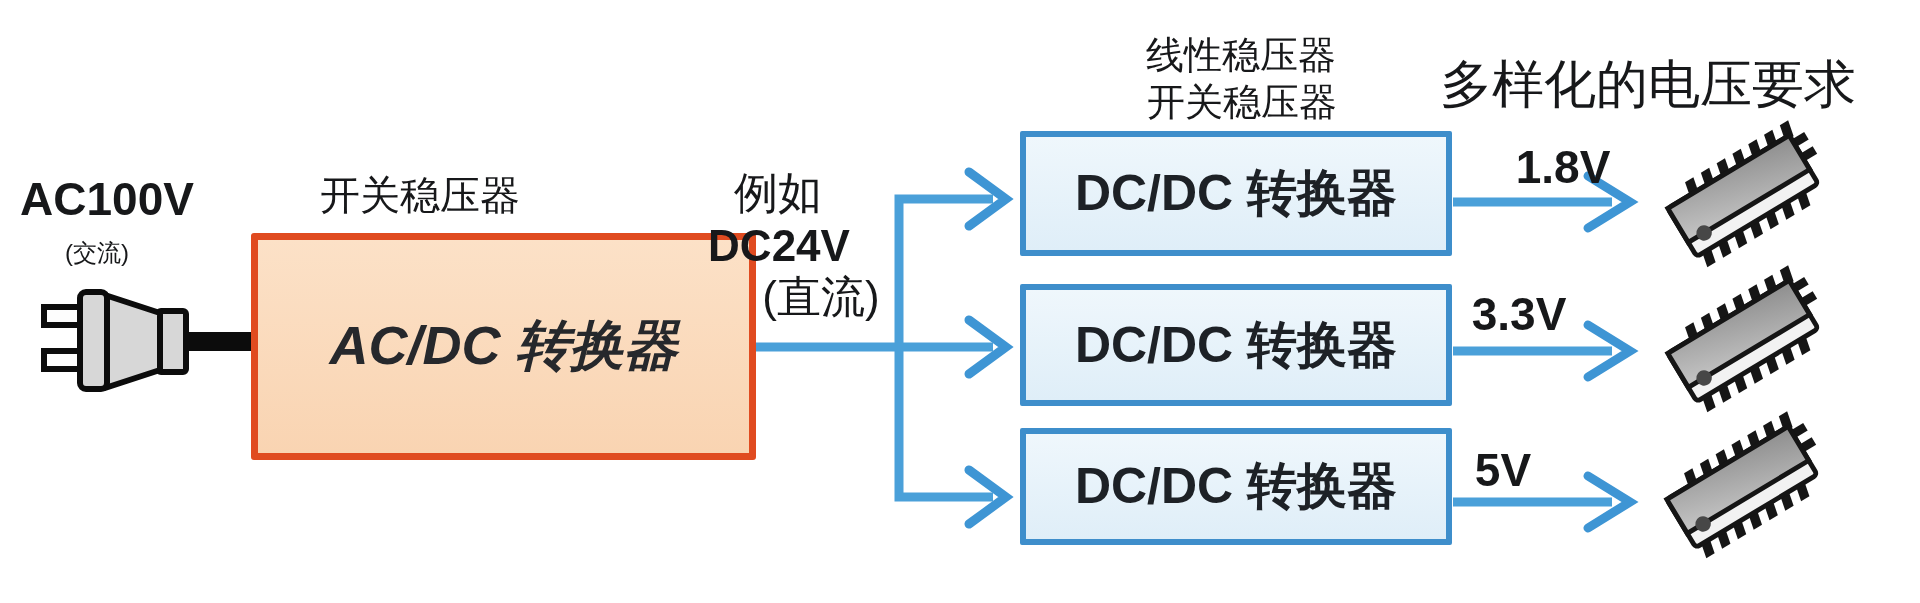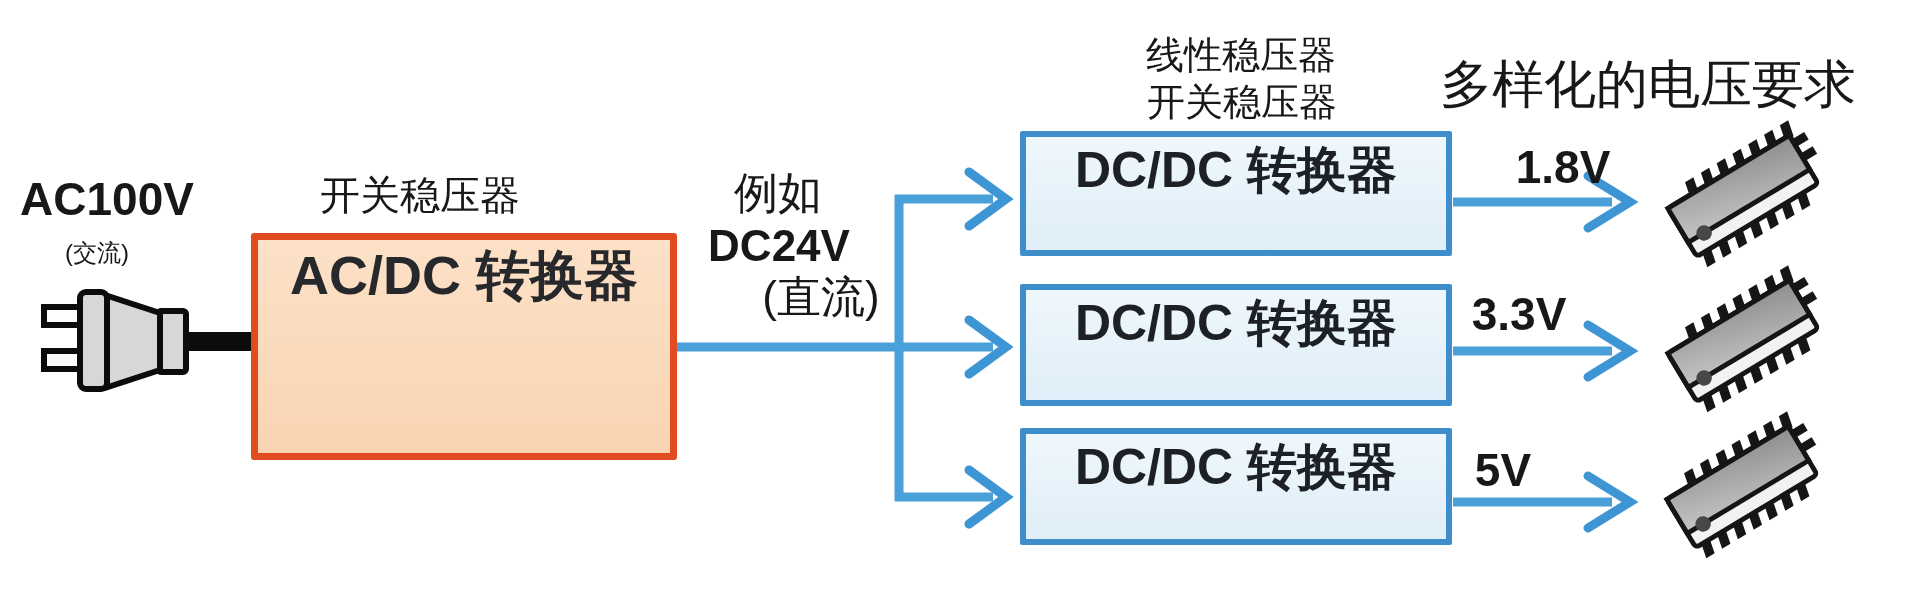--- a/index.html
+++ b/index.html
@@ -1,20 +1,20 @@
 <!DOCTYPE html>
 <html><head>
 <meta charset="utf-8">
 <style>
   html,body{margin:0;padding:0;background:#fff;}
   #canvas{position:relative;width:1920px;height:603px;background:#ffffff;overflow:hidden;font-family:"Liberation Sans",sans-serif;}
   svg.overlay{position:absolute;left:0;top:0;}
   .t{position:absolute;transform:translate(-50%,-50%);white-space:nowrap;color:#17181a;}
-  .box{position:absolute;box-sizing:border-box;display:flex;align-items:flex-start;justify-content:center;}
-  #acdc-box{left:251px;top:233px;width:426px;height:227px;border:7px solid #e04b20;background:linear-gradient(180deg,#fce1c7 0%,#f9d4b2 100%);border-radius:3px;}
+  .box{position:absolute;box-sizing:border-box;display:flex;align-items:center;justify-content:center;}
+  #acdc-box{left:251px;top:233px;width:505px;height:227px;border:7px solid #e04b20;background:linear-gradient(180deg,#fce1c7 0%,#f9d4b2 100%);border-radius:3px;font-style:italic;}
   .dcdc-box{left:1020px;width:432px;border:6px solid #3e8ecb;background:linear-gradient(180deg,#eff7fc 0%,#dfeef8 100%);border-radius:2px;}
   #dcdc-box-1{top:131px;height:125px;}
   #dcdc-box-2{top:284px;height:122px;}
   #dcdc-box-3{top:428px;height:117px;}
   .acdc-label{font-size:54px;font-weight:700;color:#26282c;}
   .dcdc-label{font-size:50px;font-weight:700;color:#1d2126;}
 </style>
 </head>
 <body>
 

